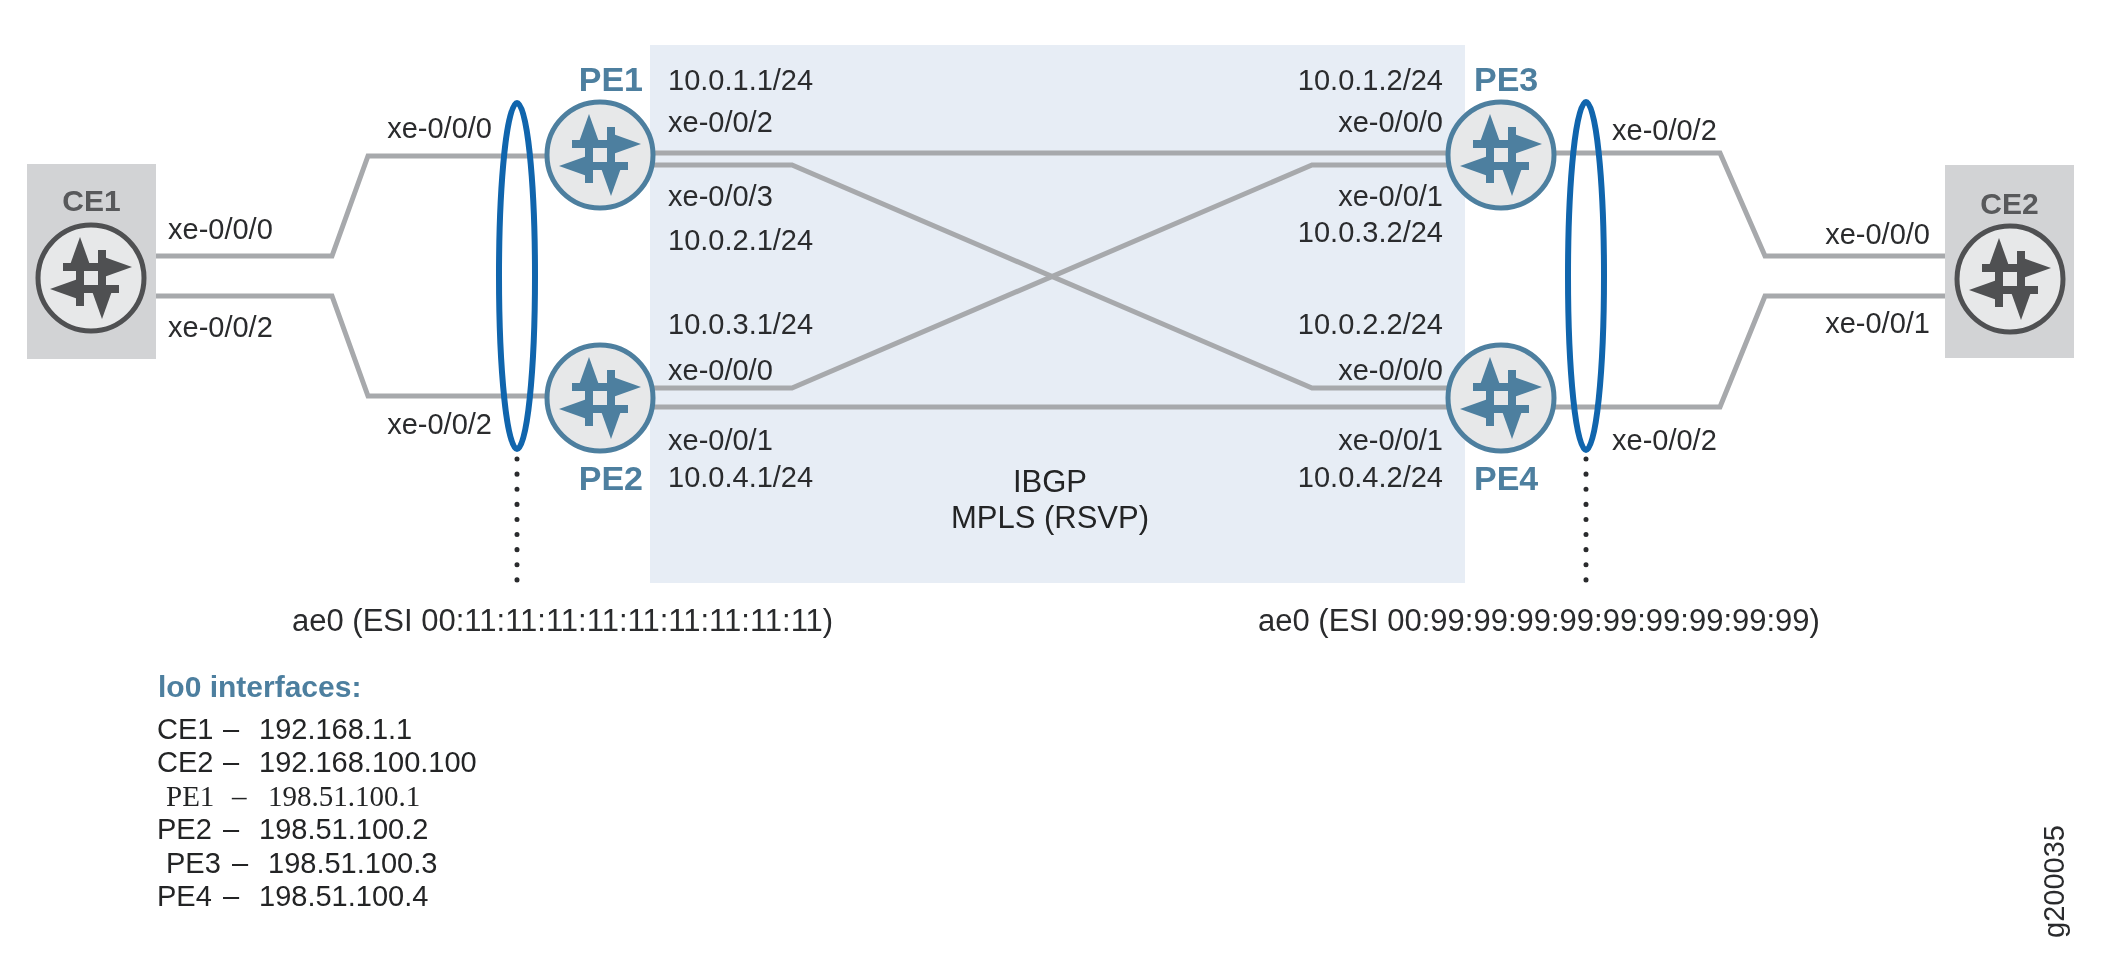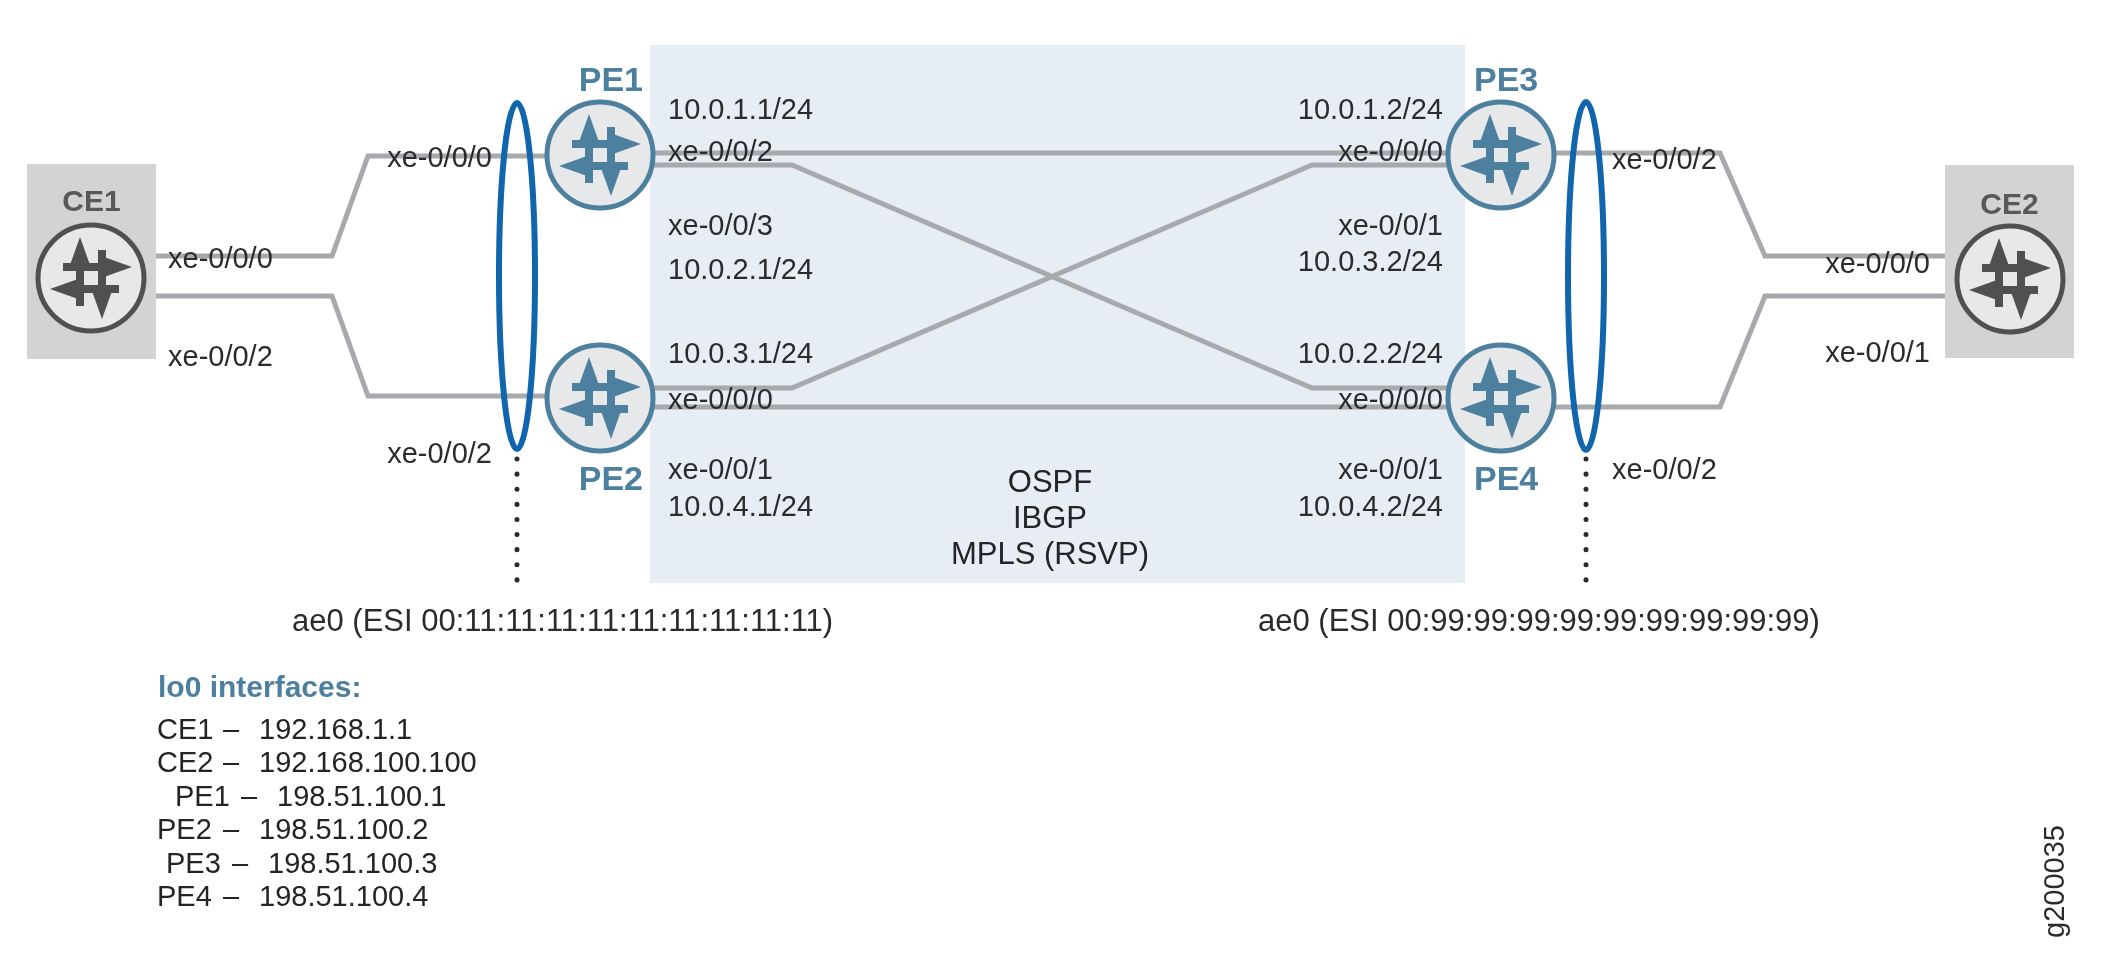--- a/index.html
+++ b/index.html
@@ -11,21 +11,21 @@
     overflow:hidden;
   }
   .stage svg.wires{position:absolute;left:0;top:0;}
   .lbl{
     position:absolute;
     color:#2a2b2d;
     font-size:29px;
     line-height:32px;
     white-space:nowrap;
   }
-  .if-lbl{font-size:29px;margin-top:29px;}
+  .if-lbl{font-size:29px;}
   .ra{text-align:right;}
   .node-lbl{font-size:34px;font-weight:600;color:#4d7f9f;line-height:34px;}
   .ce-lbl{font-size:30px;font-weight:600;color:#58595b;width:129px;text-align:center;line-height:30px;}
   .proto{
     position:absolute;left:850px;top:464px;width:400px;
     text-align:center;font-size:31px;line-height:36px;color:#232425;
   }
   .ae-lbl{font-size:31px;color:#2a2b2d;}
   .lo-head{font-size:30px;font-weight:600;color:#4d7f9f;line-height:32px;}
   .lo-row{font-size:29px;color:#232425;line-height:32px;}
@@ -120,37 +120,36 @@
   <div class="lbl if-lbl ra" style="right:658px;top:106px;">xe-0/0/0</div>
   <div class="lbl if-lbl ra" style="right:658px;top:180px;">xe-0/0/1</div>
   <div class="lbl if-lbl ra" style="right:658px;top:216px;text-align:right;">10.0.3.2/24</div>
 
   <div class="lbl if-lbl ra" style="right:658px;top:308px;">10.0.2.2/24</div>
   <div class="lbl if-lbl ra" style="right:658px;top:354px;">xe-0/0/0</div>
   <div class="lbl if-lbl ra" style="right:658px;top:424px;">xe-0/0/1</div>
   <div class="lbl if-lbl ra" style="right:658px;top:461px;">10.0.4.2/24</div>
 
   <div class="proto">
-    <div>OSPF</div>
     <div>IBGP</div>
     <div>MPLS (RSVP)</div>
   </div>
 
   <div class="lbl ae-lbl" style="left:292px;top:605px;">ae0 (ESI 00:11:11:11:11:11:11:11:11:11)</div>
   <div class="lbl ae-lbl" style="left:1258px;top:605px;">ae0 (ESI 00:99:99:99:99:99:99:99:99:99)</div>
 
   <div class="lbl lo-head" style="left:158px;top:671px;">lo0 interfaces:</div>
 
   <div class="lbl lo-row" style="left:157px;top:713px;">
     <span class="dev">CE1</span><span class="dash">–</span><span class="ip">192.168.1.1</span>
   </div>
   <div class="lbl lo-row" style="left:157px;top:746px;">
     <span class="dev">CE2</span><span class="dash">–</span><span class="ip">192.168.100.100</span>
   </div>
-  <div class="lbl lo-row" style="left:175px;top:780px;">
+  <div class="lbl lo-row" style="left:166px;top:780px;font-family:Liberation Serif, serif;">
     <span class="dev">PE1</span><span class="dash">–</span><span class="ip">198.51.100.1</span>
   </div>
   <div class="lbl lo-row" style="left:157px;top:813px;">
     <span class="dev">PE2</span><span class="dash">–</span><span class="ip">198.51.100.2</span>
   </div>
   <div class="lbl lo-row" style="left:166px;top:847px;">
     <span class="dev">PE3</span><span class="dash">–</span><span class="ip">198.51.100.3</span>
   </div>
   <div class="lbl lo-row" style="left:157px;top:880px;">
     <span class="dev">PE4</span><span class="dash">–</span><span class="ip">198.51.100.4</span>

